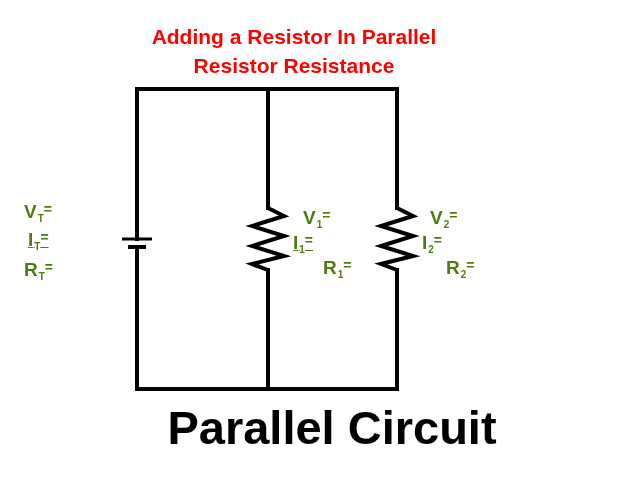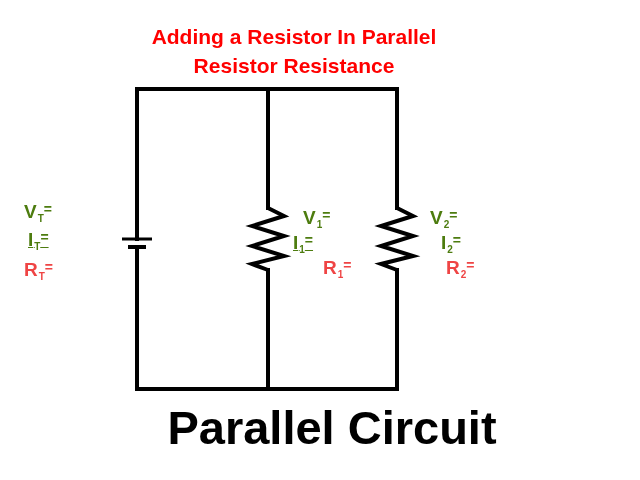--- a/index.html
+++ b/index.html
@@ -7,21 +7,21 @@
          font-family: "Liberation Sans", sans-serif; }
   .title { position: absolute; left: 0; width: 588px; text-align: center;
            color: #ff0000; font-weight: bold; font-size: 21px; line-height: 29px; }
   .title.l1 { top: 22px; }
   .title.l2 { top: 51px; }
   svg.circuit { position: absolute; left: 0; top: 0; }
   .lbl { position: absolute; font-weight: bold; font-size: 19px; line-height: 20px; white-space: nowrap; }
   .lbl sub { font-size: 10px; vertical-align: -4px; margin-left: 1px; }
   .lbl .eq { font-size: 14px; vertical-align: 4px; }
   .black { color: #4d7c0f; }
-  .red { color: #ef4444; }
+  .red { color: #4d7c0f; }
   .caption { position: absolute; left: 0; width: 664px; top: 400px; text-align: center;
              font-weight: bold; font-size: 47px; line-height: 56px; color: #000000; }
 </style>
 </head>
 <body>
 
 <div class="title l1">Adding a Resistor In Parallel</div>
 <div class="title l2">Resistor Resistance</div>
 
 <svg class="circuit" width="640" height="480" viewBox="0 0 640 480">
@@ -52,16 +52,16 @@
 
 <div class="lbl black" style="left:24px; top:199px;"><span>V</span><sub>T</sub><span class="eq">=</span></div>
 <div class="lbl black" style="left:28px; top:227px;text-decoration:underline;"><span>I</span><sub>T</sub><span class="eq">=</span></div>
 <div class="lbl red" style="left:24px; top:257px;"><span>R</span><sub>T</sub><span class="eq">=</span></div>
 
 <div class="lbl black" style="left:289px; top:205px;margin-left:14px;"><span>V</span><sub>1</sub><span class="eq">=</span></div>
 <div class="lbl black" style="left:293px; top:230px;text-decoration:underline;"><span>I</span><sub>1</sub><span class="eq">=</span></div>
 <div class="lbl red" style="left:289px; top:255px;margin-left:34px;"><span>R</span><sub>1</sub><span class="eq">=</span></div>
 
 <div class="lbl black" style="left:430px; top:205px;"><span>V</span><sub>2</sub><span class="eq">=</span></div>
-<div class="lbl black" style="left:422px; top:230px;margin-left:19px;"><span>I</span><sub>2</sub><span class="eq">=</span></div>
+<div class="lbl black" style="left:422px; top:230px;"><span>I</span><sub>2</sub><span class="eq">=</span></div>
 <div class="lbl red" style="left:418px; top:255px;margin-left:28px;"><span>R</span><sub>2</sub><span class="eq">=</span></div>
 
 <div class="caption">Parallel Circuit</div>
 
 </body></html>

